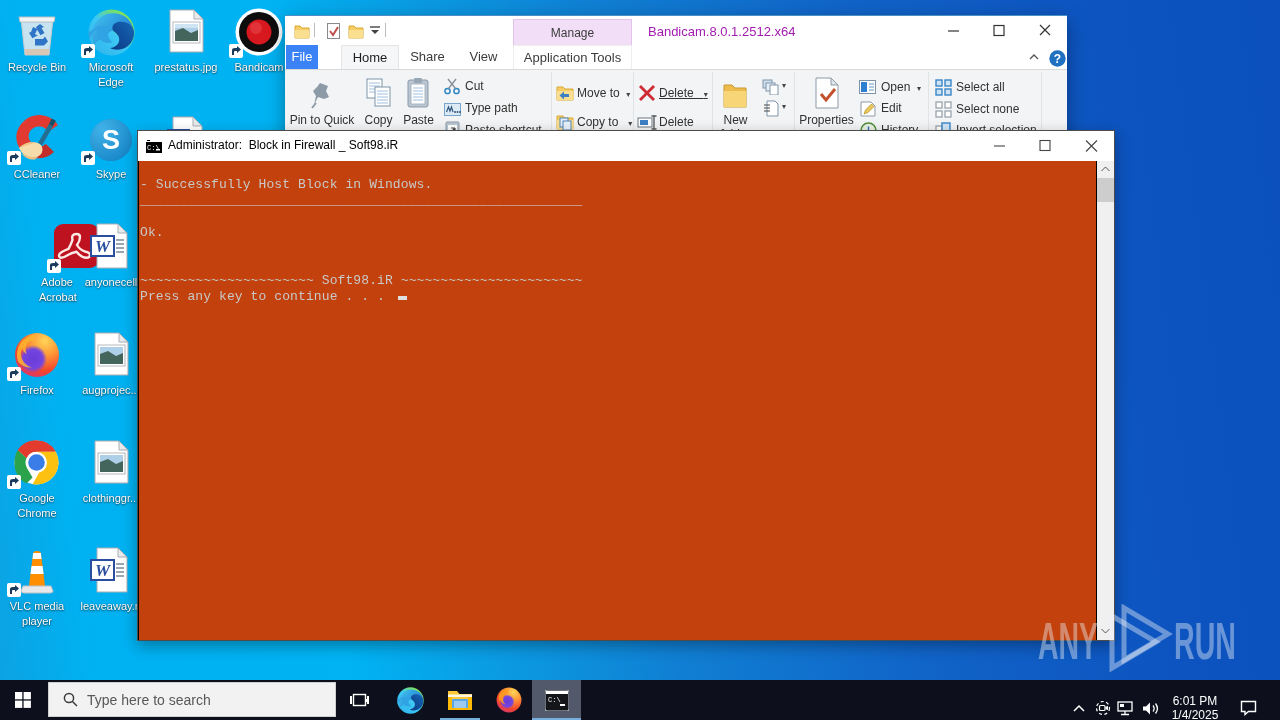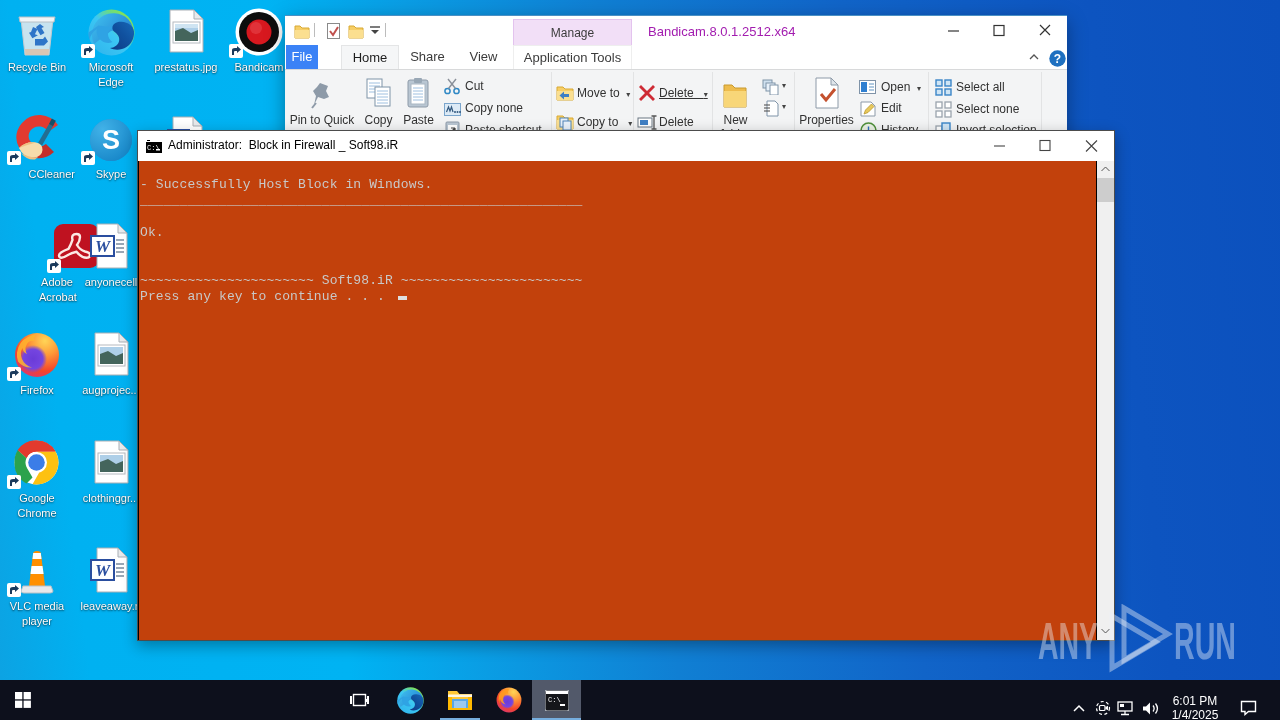--- a/index.html
+++ b/index.html
@@ -118,21 +118,21 @@
    <circle cx="24" cy="24" r="12.5" fill="#d8181f"></circle>
    <circle cx="21" cy="20" r="6" fill="#e8484e" fill-opacity=".55"></circle>
  </svg>
  <div class="sarrow"><svg width="14" height="14">
             <path d="M3 11 L3 6 Q3 4 6 4 L8 4 L8 2 L12 5.5 L8 9 L8 7 L6 7 Q5 7 5 8 L5 11 Z" fill="#1b3a5c"></path>
           </svg></div>
  </div>
  <div class="lbl">Bandicam</div>
 </div>
 
-<div class="dicon" style="left:-1px;top:115px;text-align:right;">
+<div class="dicon" style="left:-1px;top:115px;">
  <div class="ic">
         <svg width="50" height="48" viewBox="0 0 50 48" style="position:absolute;left:13px;top:0px;">
    <path d="M46 10 A22 21 0 0 0 10 8 A22 21 0 0 0 12 38 L21 29 A10 9.5 0 0 1 20 14 A10 9.5 0 0 1 36 17 Z" fill="#e23a30"></path>
    <path d="M12 38 a22 21 0 0 0 30 -1 l-8 -8 a10 9.5 0 0 1 -13 .5 z" fill="#c32e2a"></path>
    <path d="M26 28 L37 9 l4 2.3 L30 30.5 Z" fill="#236e91"></path>
    <path d="M37 9 l2.8 -5.5 l4 2.2 l-2.8 5.6 z" fill="#174f66"></path>
    <path d="M7 33 q7 -7 17 -5.5 q7 1.5 6.5 7.5 q-.5 6.5 -8.5 7.5 q-10 1 -15 -9.5 z" fill="#f6dcab"></path>
    <path d="M7 33 q9 -3.5 17 -5.5 q-11 -1 -17 5.5 z" fill="#eec182"></path>
    <path d="M9 38 q8 5 17 4 l-3 2.5 q-8 1 -14 -6.5 z" fill="#eec182"></path>
  </svg>
@@ -416,21 +416,21 @@
           <circle cx="13.5" cy="9" r="1"></circle>
           <circle cx="16" cy="9" r="1"></circle>
         </g>
       </svg>
     <svg width="17" height="17" style="position:absolute;left:159px;top:51px;">
         <rect x="2" y="1" width="13" height="15" rx="1" fill="#b9c6d2" stroke="#8d9aa8"></rect>
         <rect x="4" y="4" width="9" height="10" fill="#fff"></rect>
         <path d="M6 12 l5 -5 M11 7 l0 4 M11 7 l-4 0" stroke="#444" stroke-width="1.2"></path>
       </svg>
     <div class="rlbl" style="left:180px;top:9px;">Cut</div>
-    <div class="rlbl" style="left:180px;top:31px;">Copy none</div>
+    <div class="rlbl" style="left:180px;top:31px;">Type path</div>
     <div class="rlbl" style="left:180px;top:53px;">Paste shortcut</div>
 
     <svg width="18" height="18" style="position:absolute;left:271px;top:14px;">
         <path d="M1 3 h6 l2 2 h8 v11 h-16 z" fill="#f7ce66" stroke="#d8a933"></path>
         <path d="M1 7 h16 v9 h-16 z" fill="#fbdf90"></path>
         <path d="M10 11 h5 v3 h-5 v2.4 l-4.5 -3.9 l4.5 -3.9 z" fill="#3f7fc4" transform="translate(-2,-1)"></path>
       </svg>
     <svg width="18" height="18" style="position:absolute;left:271px;top:43px;">
         <path d="M1 3 h6 l2 2 h8 v11 h-16 z" fill="#f7ce66" stroke="#d8a933"></path>
         <path d="M1 7 h16 v9 h-16 z" fill="#fbdf90"></path>
@@ -583,20 +583,27 @@
 
   <svg width="16" height="16" style="position:absolute;left:15px;top:12px;">
       <g fill="#fff">
         <rect x="0" y="0" width="7.3" height="7.3"></rect>
         <rect x="8.6" y="0" width="7.3" height="7.3"></rect>
         <rect x="0" y="8.6" width="7.3" height="7.3"></rect>
         <rect x="8.6" y="8.6" width="7.3" height="7.3"></rect>
       </g>
     </svg>
 
+  <div id="searchbox">
+    <svg width="15" height="15" style="margin-left:14px;">
+        <circle cx="6" cy="6" r="4.6" fill="none" stroke="#3c3c3c" stroke-width="1.5"></circle>
+        <path d="M9.5 9.5 L14 14" stroke="#3c3c3c" stroke-width="1.5"></path>
+      </svg>
+    <span style="margin-left:9px;">Type here to search</span>
+  </div>
 
   <div class="tbicon" style="left:337px;">
     <svg width="19" height="18">
         <rect x="3.5" y="3.5" width="12" height="11" fill="none" stroke="#fff" stroke-width="1.4"></rect>
         <rect x="0" y="5" width="2" height="8" fill="#fff"></rect>
         <rect x="17" y="5" width="2" height="8" fill="#fff"></rect>
         <rect x="15" y="8" width="3" height="3" fill="#fff"></rect>
       </svg>
   </div>
 

